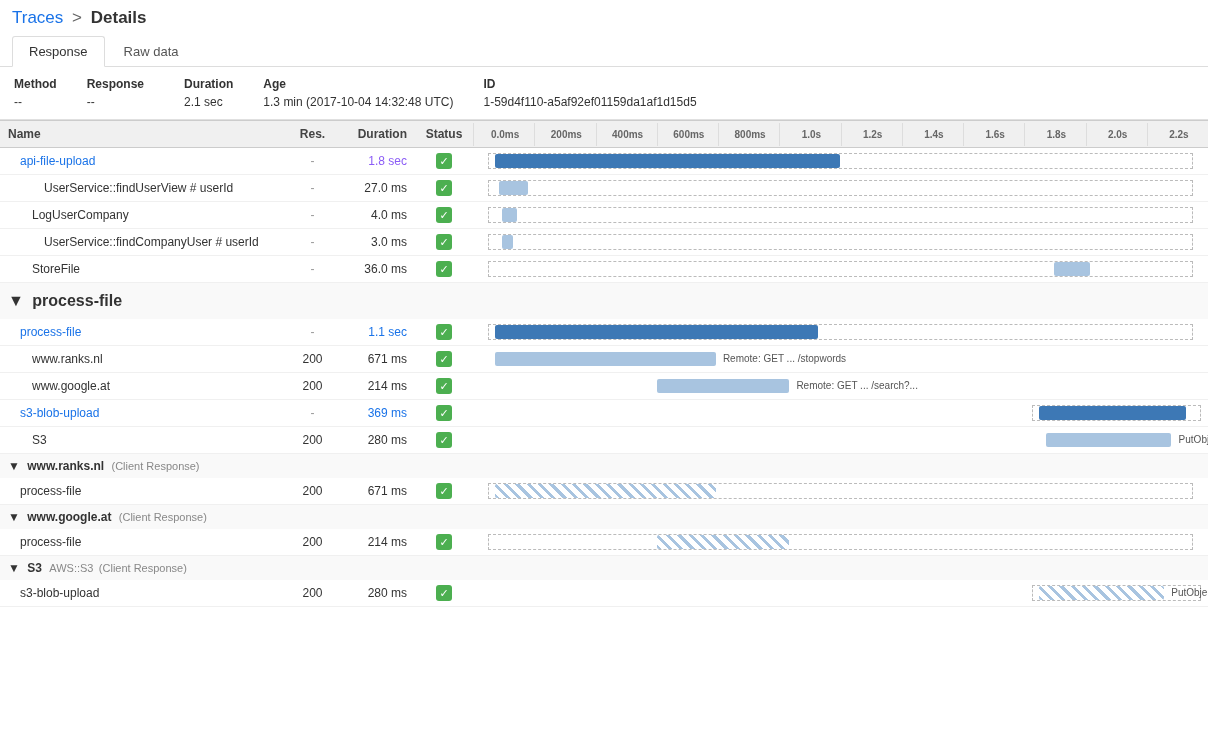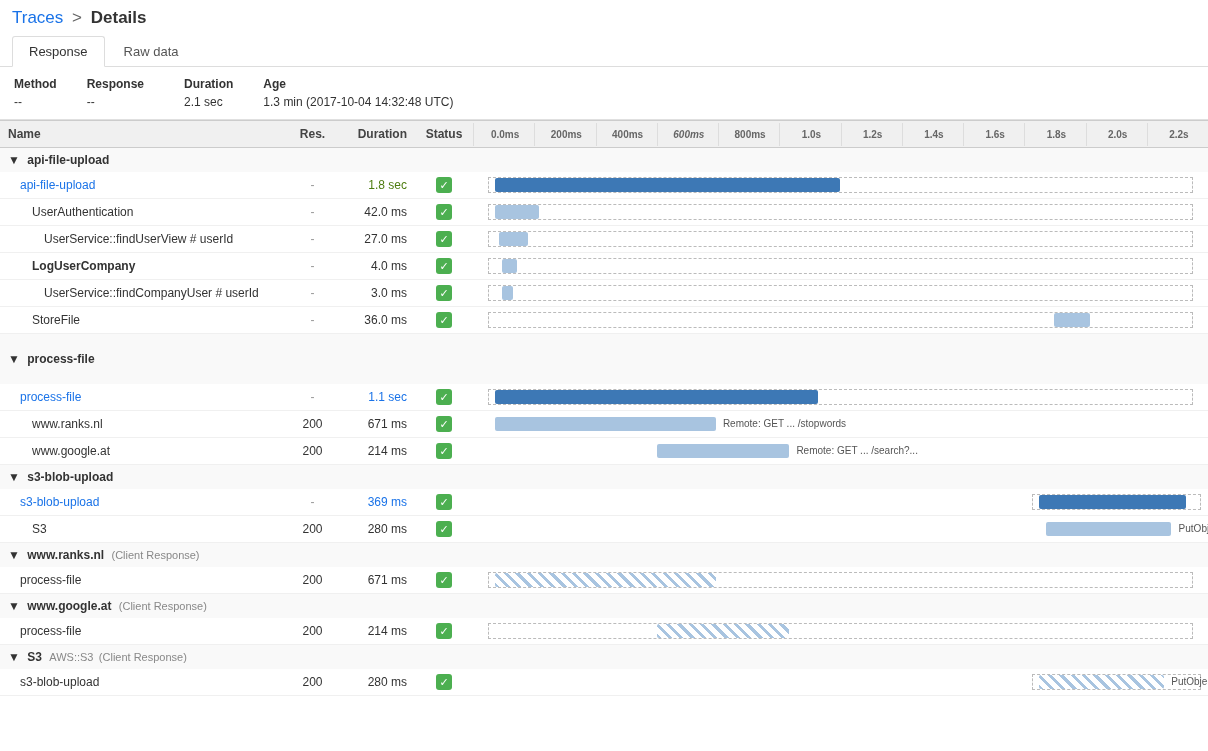--- a/index.html
+++ b/index.html
@@ -34,20 +34,24 @@
     <div style="font-weight:600; font-size:12px; color:#333; margin-bottom:4px;">Response</div>
     <div style="font-size:12px; color:#333;">--</div>
   </div>
   <div style="margin-right:30px;">
     <div style="font-weight:600; font-size:12px; color:#333; margin-bottom:4px;">Duration</div>
     <div style="font-size:12px; color:#333;">2.1 sec</div>
   </div>
   <div style="margin-right:30px;">
     <div style="font-weight:600; font-size:12px; color:#333; margin-bottom:4px;">Age</div>
     <div style="font-size:12px; color:#333;">1.3 min (2017-10-04 14:32:48 UTC)</div>
+  </div>
+  <div>
+    <div style="font-weight:600; font-size:12px; color:#333; margin-bottom:4px;">ID</div>
+    <div style="font-size:12px; color:#333;">1-59d4f110-a5af92ef01159da1af1d15d5</div>
   </div>
 </div>
 
 <div style="overflow-x:auto;">
 <table style="width:100%; border-collapse:collapse; table-layout:fixed; min-width:1180px;">
   <colgroup>
     <col style="width:285px;">
     <col style="width:55px;">
     <col style="width:75px;">
     <col style="width:58px;">
@@ -57,91 +61,71 @@
     <tr>
       <th style="background:#f0f0f0; border-bottom:1px solid #ccc; border-top:1px solid #ccc; padding:6px 8px; text-align:left; font-size:12px; font-weight:600; color:#444;">Name</th>
       <th style="background:#f0f0f0; border-bottom:1px solid #ccc; border-top:1px solid #ccc; padding:6px 8px; text-align:center; font-size:12px; font-weight:600; color:#444;">Res.</th>
       <th style="background:#f0f0f0; border-bottom:1px solid #ccc; border-top:1px solid #ccc; padding:6px 8px; text-align:right; font-size:12px; font-weight:600; color:#444;">Duration</th>
       <th style="background:#f0f0f0; border-bottom:1px solid #ccc; border-top:1px solid #ccc; padding:6px 8px; text-align:center; font-size:12px; font-weight:600; color:#444;">Status</th>
       <th style="background:#f0f0f0; border-bottom:1px solid #ccc; border-top:1px solid #ccc; padding:0; font-size:12px; font-weight:600; color:#444;">
         <div style="display:flex; width:100%;">
           <div style="flex:1; font-size:10px; color:#666; padding:6px 0 6px 2px; border-left:1px solid #ddd; white-space:nowrap;">0.0ms</div>
           <div style="flex:1; font-size:10px; color:#666; padding:6px 0 6px 2px; border-left:1px solid #ddd; white-space:nowrap;">200ms</div>
           <div style="flex:1; font-size:10px; color:#666; padding:6px 0 6px 2px; border-left:1px solid #ddd; white-space:nowrap;">400ms</div>
-          <div style="flex:1; font-size:10px; color:#666; padding:6px 0 6px 2px; border-left:1px solid #ddd; white-space:nowrap;font-style:italic;">600ms</div>
+          <div style="flex:1; font-size:10px; color:#666; padding:6px 0 6px 2px; border-left:1px solid #ddd; white-space:nowrap;">600ms</div>
           <div style="flex:1; font-size:10px; color:#666; padding:6px 0 6px 2px; border-left:1px solid #ddd; white-space:nowrap;">800ms</div>
           <div style="flex:1; font-size:10px; color:#666; padding:6px 0 6px 2px; border-left:1px solid #ddd; white-space:nowrap;">1.0s</div>
           <div style="flex:1; font-size:10px; color:#666; padding:6px 0 6px 2px; border-left:1px solid #ddd; white-space:nowrap;">1.2s</div>
           <div style="flex:1; font-size:10px; color:#666; padding:6px 0 6px 2px; border-left:1px solid #ddd; white-space:nowrap;">1.4s</div>
           <div style="flex:1; font-size:10px; color:#666; padding:6px 0 6px 2px; border-left:1px solid #ddd; white-space:nowrap;">1.6s</div>
           <div style="flex:1; font-size:10px; color:#666; padding:6px 0 6px 2px; border-left:1px solid #ddd; white-space:nowrap;">1.8s</div>
           <div style="flex:1; font-size:10px; color:#666; padding:6px 0 6px 2px; border-left:1px solid #ddd; white-space:nowrap;">2.0s</div>
           <div style="flex:1; font-size:10px; color:#666; padding:6px 0 6px 2px; border-left:1px solid #ddd; white-space:nowrap;">2.2s</div>
         </div>
       </th>
     </tr>
   </thead>
   <tbody>
 
-    <tr style="background:#f9f9f9;">
-      <td colspan="5" style="padding:5px 8px; font-weight:700; font-size:12px;">
-        <span style="margin-right:4px;">▼</span>
-        <span>api-file-upload</span>
-      </td>
-    </tr>
 
     <tr style="border-bottom:1px solid #f0f0f0;">
       <td style="padding:3px 8px; padding-left:20px;">
         <a style="color:#1a73e8; text-decoration:none; font-size:12px;">api-file-upload</a>
       </td>
       <td style="padding:3px 8px; text-align:center; font-size:12px; color:#999;">-</td>
-      <td style="padding:3px 8px; text-align:right; font-size:12px;"><a style="color:#4d7c0f; text-decoration:none;">1.8 sec</a></td>
+      <td style="padding:3px 8px; text-align:right; font-size:12px;"><a style="color:#8b5cf6; text-decoration:none;">1.8 sec</a></td>
       <td style="padding:3px 8px; text-align:center;">
         <span style="display:inline-block; width:16px; height:16px; background:#4caf50; border-radius:3px; position:relative; line-height:16px; text-align:center; color:white; font-size:11px;">✓</span>
       </td>
       <td style="padding:2px 0; position:relative;">
         <div style="position:relative; height:22px;">
           <div style="position:absolute; top:3px; left:2%; right:2%; height:16px; border:1px dashed #bbb; background:transparent; pointer-events:none;"></div>
           <div style="position:absolute; left:3%; top:4px; width:47%; height:14px; background:#3d78b5; border-radius:2px;"></div>
         </div>
       </td>
     </tr>
 
-    <tr style="border-bottom:1px solid #f0f0f0;">
-      <td style="padding:3px 8px; padding-left:32px; font-size:12px;">UserAuthentication</td>
-      <td style="padding:3px 8px; text-align:center; font-size:12px; color:#999;">-</td>
-      <td style="padding:3px 8px; text-align:right; font-size:12px;">42.0 ms</td>
-      <td style="padding:3px 8px; text-align:center;">
-        <span style="display:inline-block; width:16px; height:16px; background:#4caf50; border-radius:3px; text-align:center; color:white; font-size:11px; line-height:16px;">✓</span>
-      </td>
-      <td style="padding:2px 0; position:relative;">
-        <div style="position:relative; height:22px;">
-          <div style="position:absolute; top:3px; left:2%; width:96%; height:16px; border:1px dashed #bbb; background:transparent;"></div>
-          <div style="position:absolute; left:3%; top:4px; width:6%; height:14px; background:#a8c4e0; border-radius:2px;"></div>
-        </div>
-      </td>
-    </tr>
 
     <tr style="border-bottom:1px solid #f0f0f0;border-radius:7px;">
       <td style="padding:3px 8px; padding-left:44px; font-size:12px;">UserService::findUserView # userId</td>
       <td style="padding:3px 8px; text-align:center; font-size:12px; color:#999;">-</td>
       <td style="padding:3px 8px; text-align:right; font-size:12px;">27.0 ms</td>
       <td style="padding:3px 8px; text-align:center;">
         <span style="display:inline-block; width:16px; height:16px; background:#4caf50; border-radius:3px; text-align:center; color:white; font-size:11px; line-height:16px;">✓</span>
       </td>
       <td style="padding:2px 0; position:relative;">
         <div style="position:relative; height:22px;">
           <div style="position:absolute; top:3px; left:2%; width:96%; height:16px; border:1px dashed #bbb; background:transparent;"></div>
           <div style="position:absolute; left:3.5%; top:4px; width:4%; height:14px; background:#a8c4e0; border-radius:2px;"></div>
         </div>
       </td>
     </tr>
 
     <tr style="border-bottom:1px solid #f0f0f0;">
-      <td style="padding:3px 16px; padding-left:32px; font-size:12px;font-weight:bold;">LogUserCompany</td>
+      <td style="padding:3px 16px; padding-left:32px; font-size:12px;">LogUserCompany</td>
       <td style="padding:3px 8px; text-align:center; font-size:12px; color:#999;">-</td>
       <td style="padding:3px 8px; text-align:right; font-size:12px;">4.0 ms</td>
       <td style="padding:3px 8px; text-align:center;">
         <span style="display:inline-block; width:16px; height:16px; background:#4caf50; border-radius:3px; text-align:center; color:white; font-size:11px; line-height:16px;">✓</span>
       </td>
       <td style="padding:2px 0; position:relative;">
         <div style="position:relative; height:22px;">
           <div style="position:absolute; top:3px; left:2%; width:96%; height:16px; border:1px dashed #bbb; background:transparent;"></div>
           <div style="position:absolute; left:4%; top:4px; width:2%; height:14px; background:#a8c4e0; border-radius:2px;"></div>
         </div>
@@ -172,21 +156,21 @@
       </td>
       <td style="padding:2px 0; position:relative;">
         <div style="position:relative; height:22px;">
           <div style="position:absolute; top:3px; left:2%; width:96%; height:16px; border:1px dashed #bbb; background:transparent;"></div>
           <div style="position:absolute; left:79%; top:4px; width:5%; height:14px; background:#a8c4e0; border-radius:2px;"></div>
         </div>
       </td>
     </tr>
 
     <tr style="background:#f9f9f9;">
-      <td colspan="5" style="padding:18px 8px; font-weight:700; font-size:12px;">
+      <td colspan="5" style="padding:9px 8px; font-weight:700; font-size:16px;">
         <span style="margin-right:4px;">▼</span>
         <span>process-file</span>
       </td>
     </tr>
 
     <tr style="border-bottom:1px solid #f0f0f0;">
       <td style="padding:3px 8px; padding-left:20px; font-size:12px;">
         <a style="color:#1a73e8; text-decoration:none;">process-file</a>
       </td>
       <td style="padding:3px 8px; text-align:center; font-size:12px; color:#999;">-</td>
@@ -225,26 +209,20 @@
         <span style="display:inline-block; width:16px; height:16px; background:#4caf50; border-radius:3px; text-align:center; color:white; font-size:11px; line-height:16px;">✓</span>
       </td>
       <td style="padding:2px 0; position:relative; overflow:visible;">
         <div style="position:relative; height:22px;">
           <div style="position:absolute; left:25%; top:4px; width:18%; height:14px; background:#a8c4e0; border-radius:2px;"></div>
           <span style="position:absolute; left:44%; top:5px; font-size:10px; color:#555; white-space:nowrap;">Remote: GET ... /search?...</span>
         </div>
       </td>
     </tr>
 
-    <tr style="background:#f9f9f9;">
-      <td colspan="5" style="padding:5px 8px; font-weight:700; font-size:12px;">
-        <span style="margin-right:4px;">▼</span>
-        <span>s3-blob-upload</span>
-      </td>
-    </tr>
 
     <tr style="border-bottom:1px solid #f0f0f0;">
       <td style="padding:3px 8px; padding-left:20px; font-size:12px;">
         <a style="color:#1a73e8; text-decoration:none;">s3-blob-upload</a>
       </td>
       <td style="padding:3px 8px; text-align:center; font-size:12px; color:#999;">-</td>
       <td style="padding:3px 8px; text-align:right; font-size:12px;"><a style="color:#1a73e8; text-decoration:none;">369 ms</a></td>
       <td style="padding:3px 8px; text-align:center;">
         <span style="display:inline-block; width:16px; height:16px; background:#4caf50; border-radius:3px; text-align:center; color:white; font-size:11px; line-height:16px;">✓</span>
       </td>

